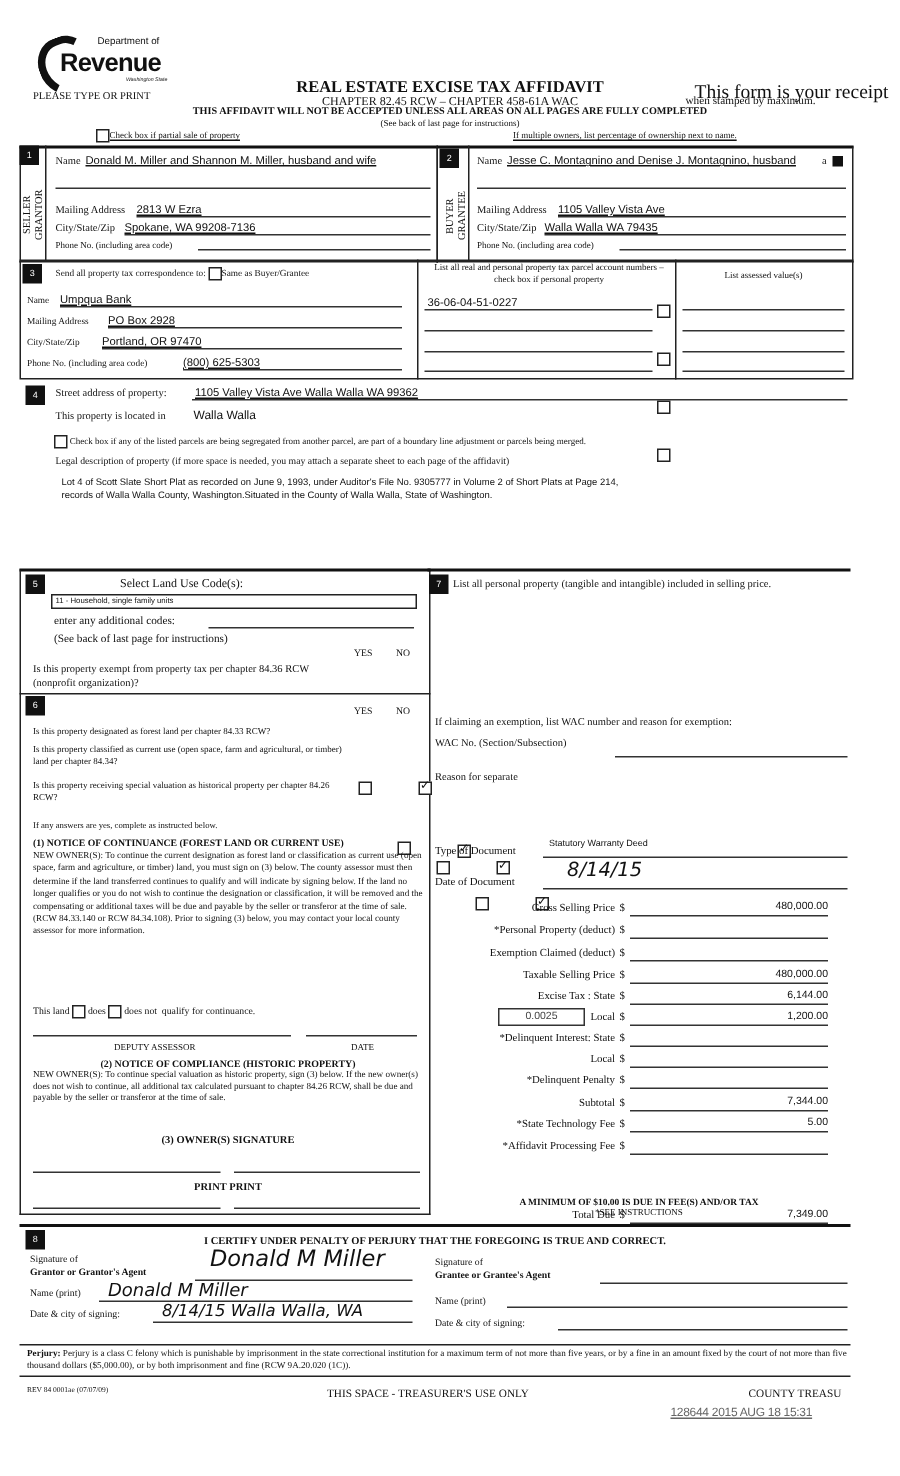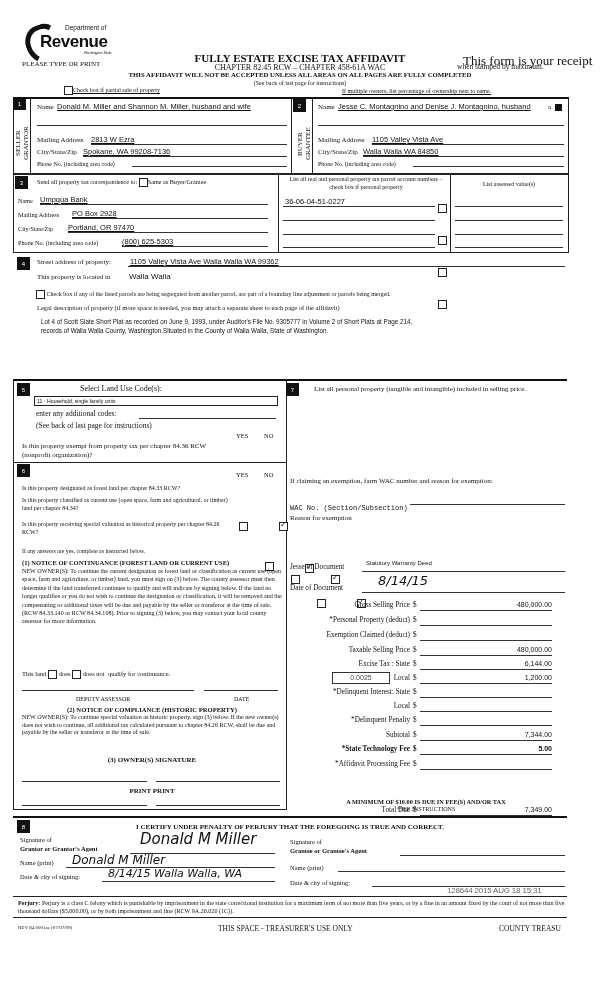--- a/index.html
+++ b/index.html
@@ -26,21 +26,21 @@
 
 
 
 <div class="abs" style="left:22px;top:22px;width:100px;height:38px;">
   <div style="position:absolute;left:4px;top:2px;width:26px;height:30px;border-radius:50% 50% 40% 60%;border:5px solid #111;border-right-color:transparent;border-bottom-color:transparent;transform:rotate(-20deg);"></div>
   <div class="sans" style="position:absolute;left:43px;top:2px;font-size:6.5px;">Department of</div>
   <div class="sans" style="position:absolute;left:18px;top:10px;font-size:17px;font-weight:bold;letter-spacing:-0.5px;">Revenue</div>
   <div class="sans" style="position:absolute;left:62px;top:29px;font-size:3.5px;font-style:italic;">Washington State</div>
 </div>
 <div class="lbl" style="left:22px;top:60px;font-size:7px;">PLEASE TYPE OR PRINT</div>
-<div class="abs" style="left:150px;top:52px;width:300px;text-align:center;font-size:11px;font-weight:bold;">FULLY ESTATE EXCISE TAX AFFIDAVIT</div>
+<div class="abs" style="left:150px;top:52px;width:300px;text-align:center;font-size:11px;font-weight:bold;">REAL ESTATE EXCISE TAX AFFIDAVIT</div>
 <div class="abs" style="left:150px;top:63px;width:300px;text-align:center;font-size:8px;">CHAPTER 82.45 RCW – CHAPTER 458-61A WAC</div>
 <div class="lbl" style="left:463px;top:53px;font-size:13px;">This form is your receipt</div>
 <div class="lbl" style="left:457px;top:62px;font-size:7.5px;">when stamped by maximum.</div>
 <div class="abs" style="left:60px;top:71px;width:480px;text-align:center;font-size:6.8px;font-weight:bold;">THIS AFFIDAVIT WILL NOT BE ACCEPTED UNLESS ALL AREAS ON ALL PAGES ARE FULLY COMPLETED</div>
 <div class="abs" style="left:150px;top:80px;width:300px;text-align:center;font-size:6px;">(See back of last page for instructions)</div>
 <div class="lbl" style="left:64px;top:86px;font-size:6px;">
   <span class="cb"></span><span style="text-decoration:underline;">Check box if partial sale of property</span>
 </div>
 <div class="lbl" style="left:342px;top:88px;font-size:6px;text-decoration:underline;">If multiple owners, list percentage of ownership next to name.</div>
 
@@ -70,21 +70,21 @@
 <div class="abs" style="left:312px;top:97px;height:77px;border-left:1px solid #222;"></div>
 <div class="lbl" style="left:318px;top:103px;">Name</div>
 <div class="fill" style="left:338px;top:102px;">Jesse C. Montagnino and Denise J. Montagnino, husband</div>
 <div class="lbl" style="left:548px;top:103px;">a</div>
 <div class="abs" style="left:555px;top:104px;width:7px;height:7px;background:#111;"></div>
 <div class="line" style="left:318px;top:125px;width:246px;"></div>
 <div class="lbl" style="left:318px;top:136px;">Mailing Address</div>
 <div class="fill" style="left:372px;top:135px;">1105 Valley Vista Ave</div>
 <div class="line" style="left:372px;top:144px;width:192px;"></div>
 <div class="lbl" style="left:318px;top:148px;">City/State/Zip</div>
-<div class="fill" style="left:363px;top:147px;">Walla Walla WA 84850</div>
+<div class="fill" style="left:363px;top:147px;">Walla Walla WA 79435</div>
 <div class="line" style="left:363px;top:156px;width:201px;"></div>
 <div class="lbl" style="left:318px;top:161px;font-size:6px;">Phone No. (including area code)</div>
 <div class="line" style="left:413px;top:166px;width:151px;"></div>
 
 
 <div class="box" style="left:13px;top:173px;width:554px;height:78px;"></div>
 <div class="num" style="left:15px;top:176px;">3</div>
 <div class="lbl" style="left:37px;top:178px;font-size:6.2px;">
   <span>Send all property tax correspondence to:</span>
   <span class="cb"></span><span>Same as Buyer/Grantee</span>
@@ -191,29 +191,29 @@
 <div class="abs" style="left:22px;top:756px;width:260px;text-align:center;font-size:7px;font-weight:bold;">(3) OWNER(S) SIGNATURE</div>
 <div class="line" style="left:22px;top:781px;width:125px;"></div>
 <div class="line" style="left:156px;top:781px;width:124px;"></div>
 <div class="abs" style="left:22px;top:787px;width:260px;text-align:center;font-size:7px;font-weight:bold;">PRINT PRINT</div>
 <div class="line" style="left:22px;top:805px;width:125px;"></div>
 <div class="line" style="left:156px;top:805px;width:124px;"></div>
 
 
 <div class="abs" style="left:285px;top:379px;width:282px;border-top:2px solid #111;"></div>
 <div class="num" style="left:286px;top:383px;">7</div>
-<div class="abs" style="left:302px;top:384px;width:265px;font-size:7px;line-height:10px;margin-left:12px;">List all  personal property (tangible and intangible) included in selling price.</div>
+<div class="abs" style="left:302px;top:384px;width:265px;font-size:7px;line-height:10px;">List all  personal property (tangible and intangible) included in selling price.</div>
 <div class="abs" style="left:302px;top:405px;width:260px;height:55px;"></div>
-<div class="lbl" style="left:290px;top:477px;font-size:7px;">If claiming an exemption, farm WAC number and reason for exemption:</div>
-<div class="lbl" style="left:290px;top:504px;font-size:7px;font-family:Liberation Mono, monospace;">WAC No. (Section/Subsection)</div>
+<div class="lbl" style="left:290px;top:477px;font-size:7px;">If claiming an exemption, list WAC number and reason for exemption:</div>
+<div class="lbl" style="left:290px;top:491px;font-size:7px;">WAC No. (Section/Subsection)</div>
 <div class="line" style="left:410px;top:504px;width:155px;"></div>
-<div class="lbl" style="left:290px;top:514px;font-size:7px;">Reason for exemption</div>
+<div class="lbl" style="left:290px;top:514px;font-size:7px;">Reason for separate</div>
 <div class="abs" style="left:290px;top:525px;width:275px;height:30px;"></div>
 
-<div class="lbl" style="left:290px;top:563px;font-size:7.2px;">Jesse of Document</div>
+<div class="lbl" style="left:290px;top:563px;font-size:7.2px;">Type of Document</div>
 <div class="lbl sans" style="left:366px;top:560px;font-size:6px;">Statutory Warranty Deed</div>
 <div class="line" style="left:362px;top:571px;width:203px;"></div>
 <div class="lbl" style="left:290px;top:584px;font-size:7.2px;">Date of Document</div>
 <div class="hand" style="left:378px;top:573px;font-size:13px;">8/14/15</div>
 <div class="line" style="left:362px;top:592px;width:203px;"></div>
 
 <div class="tax-row" style="top:601px;">
     <span class="tl">Gross Selling Price</span>
     <span class="ds">$</span>
     <span class="tv">480,000.00</span>
@@ -257,21 +257,21 @@
 <div class="tax-row" style="top:716px;">
     <span class="tl">*Delinquent Penalty</span>
     <span class="ds">$</span>
     <span class="tv"></span>
   </div>
 <div class="tax-row" style="top:731px;">
     <span class="tl">Subtotal</span>
     <span class="ds">$</span>
     <span class="tv">7,344.00</span>
   </div>
-<div class="tax-row" style="top:745px;font-weight:bold;">
+<div class="tax-row" style="top:745px;">
     <span class="tl">*State Technology Fee</span>
     <span class="ds">$</span>
     <span class="tv">5.00</span>
   </div>
 <div class="tax-row" style="top:760px;">
     <span class="tl">*Affidavit Processing Fee</span>
     <span class="ds">$</span>
     <span class="tv"></span>
   </div>
 <div class="tax-row" style="top:774px;margin-top:32px;">
@@ -308,16 +308,16 @@
 
 <div class="abs" style="left:13px;top:896px;width:554px;border-top:1px solid #222;"></div>
 <div class="abs" style="left:18px;top:899px;width:550px;font-size:6.1px;line-height:8px;">
   <b>Perjury:</b>
   <span>Perjury is a class C felony which is punishable by imprisonment in the state correctional institution for a maximum term of not more than five years, or by a fine in an amount fixed by the court of not more than five thousand dollars ($5,000.00), or by both imprisonment and fine (RCW 9A.20.020 (1C)).</span>
 </div>
 <div class="abs" style="left:13px;top:917px;width:554px;border-top:1px solid #222;"></div>
 <div class="lbl" style="left:18px;top:925px;font-size:5px;">REV 84 0001ae (07/07/09)</div>
 <div class="lbl" style="left:218px;top:924px;font-size:7.5px;">THIS SPACE - TREASURER'S USE ONLY</div>
 <div class="lbl" style="left:499px;top:924px;font-size:7.5px;">COUNTY TREASU</div>
-<div class="lbl sans" style="left:447px;top:886px;font-size:8px;color:#666;letter-spacing:-0.2px;">128644 2015 AUG 18 15:31</div>
+<div class="lbl sans" style="left:447px;top:937px;font-size:8px;color:#666;letter-spacing:-0.2px;text-decoration:underline;">128644 2015 AUG 18 15:31</div>
 
 
 
 
 </body></html>

